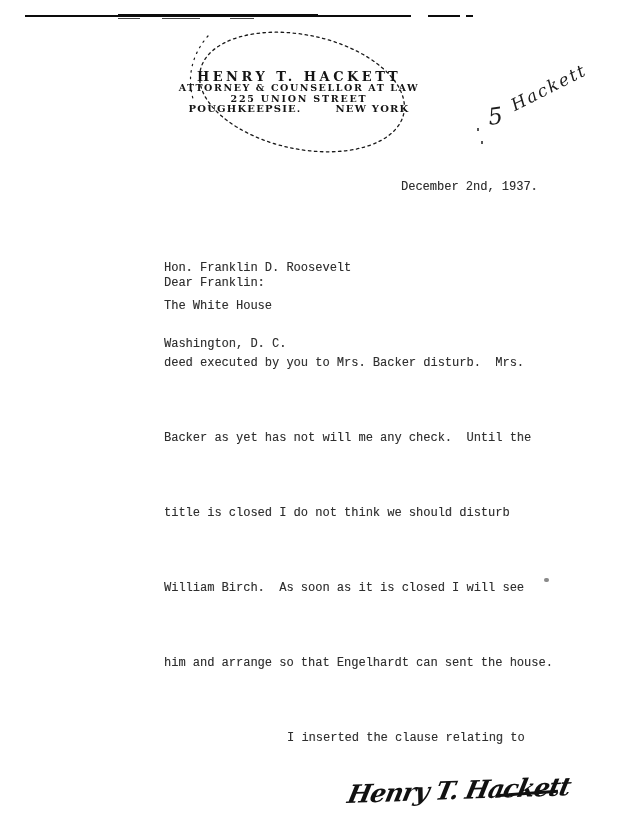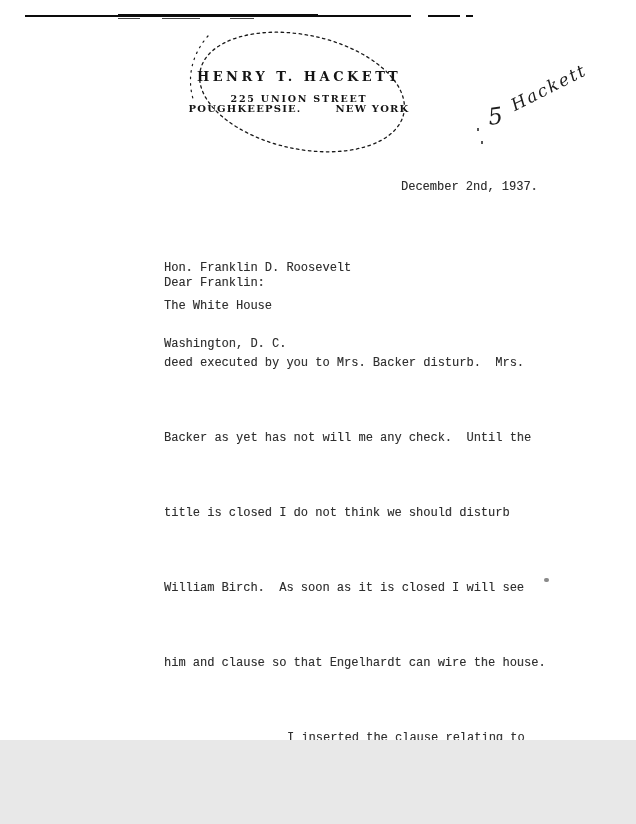--- a/index.html
+++ b/index.html
@@ -1,20 +1,20 @@
 <!DOCTYPE html>
 <html><head>
 <meta charset="utf-8">
 <style>
   * { margin: 0; padding: 0; box-sizing: border-box; }
   html, body { background: #e8e8e8; }
   .page {
     position: relative;
     width: 636px;
-    height: 740px;
+    height: 824px;
     margin: 0 auto;
     background: #ffffff;
     overflow: hidden;
     font-family: "Liberation Mono", "DejaVu Sans Mono", monospace;
     color: #2e2e2e;
   }
   
   .artifact { position: absolute; background: #0c0c0c; }
   .a-line1 { left: 25px;  top: 15px; width: 96px;  height: 2px; }
   .a-line2 { left: 118px; top: 14px; width: 200px; height: 3px; }
@@ -106,20 +106,21 @@
   <div class="artifact a-smudge"></div>
   <div class="artifact a-ink1"></div>
   <div class="artifact a-ink2"></div>
 
   <div class="letterhead">
     <svg width="242" height="134" viewBox="0 0 242 134">
       <ellipse cx="124" cy="66" rx="104" ry="57" transform="rotate(12 124 66)" fill="none" stroke="#1a1a1a" stroke-width="1.3" stroke-dasharray="2.5 3.5" stroke-linecap="round"></ellipse>
       <path d="M 30 10 C 14 28, 8 52, 16 76" fill="none" stroke="#1a1a1a" stroke-width="1.2" stroke-dasharray="1.5 5" stroke-linecap="round"></path>
     </svg>
     <div class="lh-text lh-name">HENRY T. HACKETT</div>
+    <div class="lh-text lh-title">ATTORNEY &amp; COUNSELLOR AT LAW</div>
     <div class="lh-text lh-street">225 UNION STREET</div>
     <div class="lh-text lh-cityrow">
       <span>POUGHKEEPSIE.</span>
       <span>NEW YORK</span>
     </div>
   </div>
 
   <div class="hand hw-number">5</div>
   <div class="hand hw-name">Hackett</div>
 
@@ -131,21 +132,21 @@
     <div>Washington, D. C.</div>
   </div>
 
   <div class="typed salutation">Dear Franklin:</div>
 
   <div class="typed body-block">
     <div>deed executed by you to Mrs. Backer disturb.  Mrs.</div>
     <div>Backer as yet has not will me any check.  Until the</div>
     <div>title is closed I do not think we should disturb</div>
     <div>William Birch.  As soon as it is closed I will see</div>
-    <div>him and clause so that Engelhardt can wire the house.</div>
+    <div>him and arrange so that Engelhardt can sent the house.</div>
     <div class="indent-1">I inserted the clause relating to</div>
     
     
     
     
     
     
     
     
     

